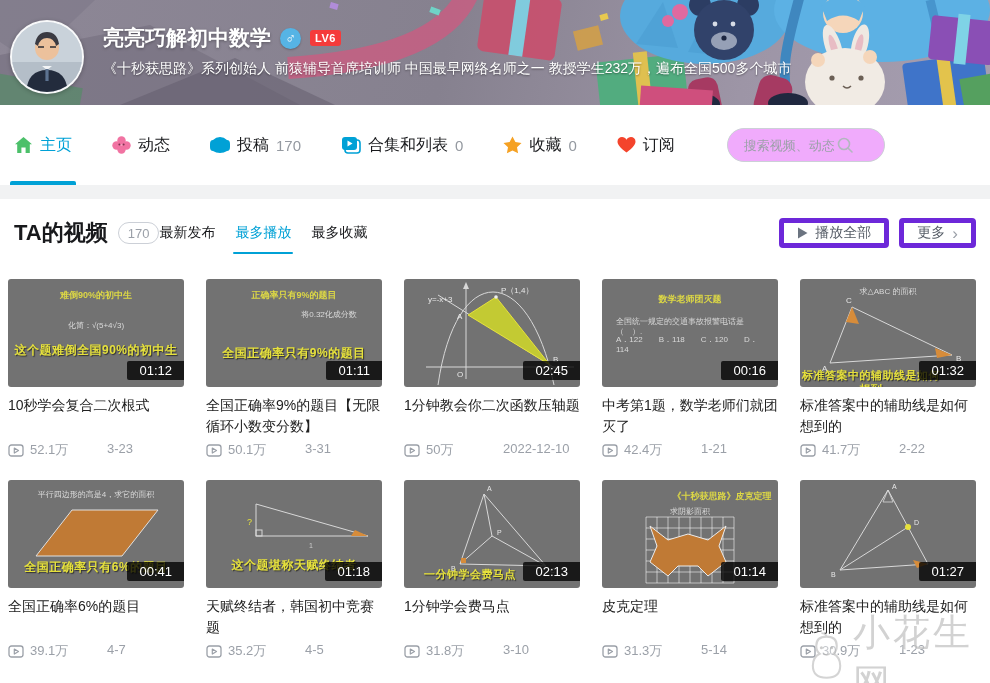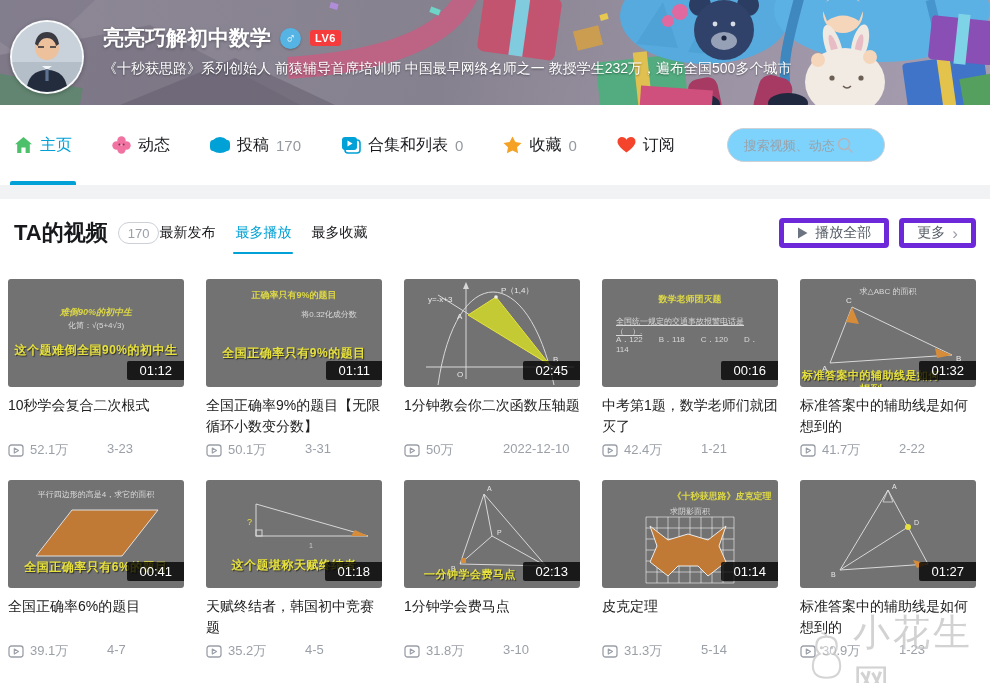--- a/index.html
+++ b/index.html
@@ -19,21 +19,21 @@
     display:flex;align-items:center;justify-content:center;box-shadow:0 1px 2px rgba(0,0,0,.25);}
   .lv{background:#f53b3b;color:#fff;font-size:11px;font-weight:800;padding:2px 5px;border-radius:3px;letter-spacing:.5px;}
   .udesc{position:absolute;left:103px;top:60px;font-size:14px;color:#fff;text-shadow:0 1px 2px rgba(0,0,0,.45);white-space:nowrap;z-index:3;}
   
   .navbar{display:flex;align-items:center;height:80px;background:#fff;padding-left:14px;position:relative;}
   .nav-item{display:flex;align-items:center;height:100%;margin-right:40px;font-size:16px;color:#18191c;position:relative;cursor:pointer;}
   .nav-item .nicon{margin-right:7px;display:flex;}
   .nav-item .count{color:#9499a0;margin-left:7px;font-size:15px;}
   .nav-item.active{color:#00a1d6;}
   .nav-item.active::after{content:'';position:absolute;left:-4px;right:-4px;bottom:0;height:4px;background:#00a1d6;border-radius:2px 2px 0 0;}
-  .searchbox{margin-left:12px;width:132px;height:32px;border:1px solid #ccd0d7;border-radius:17px;display:flex;align-items:center;padding:0 10px 0 14px;background:#7dd3fc;}
+  .searchbox{margin-left:12px;width:132px;height:32px;border:1px solid #ccd0d7;border-radius:17px;display:flex;align-items:center;padding:0 10px 0 14px;background:#f0abfc;}
   .searchbox input{border:none;outline:none;width:90px;font-size:13px;color:#61666d;background:transparent;font-family:inherit;}
   .searchbox input::placeholder{color:#9ba0a8;}
   .gray-strip{height:14px;background:#f1f2f3;}
   
   .sec-head{display:flex;align-items:center;padding:17px 14px 0 14px;height:34px;}
   .sec-title{font-size:22px;font-weight:bold;color:#18191c;}
   .sec-badge{margin-left:10px;height:20px;display:flex;align-items:center;padding:0 9px;border:1px solid #ccd0d7;border-radius:11px;color:#9ba0a8;font-size:13px;background:#fff;}
   .sorts{display:flex;gap:20px;}
   .sort{font-size:14px;color:#18191c;cursor:pointer;position:relative;padding:6px 0;}
   .sort.active{color:#00a1d6;}
@@ -243,21 +243,21 @@
       <span>更多</span>
       <span class="chev">›</span>
     </button>
   </div>
 </div>
 
 <div class="grid">
 
   <div class="card">
     <div class="thumb">
-      <div class="tt yel-s" style="top:28px;font-style:italic;">难倒90%的初中生</div>
+      <div class="tt yel-s" style="top:11px;">难倒90%的初中生</div>
       <div class="tt wht-s" style="top:42px;">化简：√(5+4√3)</div>
       <div class="tt banner-txt" style="top:64px;">这个题难倒全国90%的初中生</div>
       <span class="dur">01:12</span>
     </div>
     <div class="vtitle">10秒学会复合二次根式</div>
     <div class="stats">
       <span class="plays">
           <span style="display:flex;">
             <svg width="16" height="15" viewBox="0 0 16 15">
               <rect x="1" y="2" width="14" height="11" rx="2.5" fill="none" stroke="#9ba0a8" stroke-width="1.3"></rect>
@@ -321,21 +321,21 @@
           </span>
           <span>50万</span>
         </span>
       <span>2022-12-10</span>
     </div>
   </div>
 
   <div class="card">
     <div class="thumb">
       <div class="tt yel-s" style="top:15px;">数学老师团灭题</div>
-      <div class="tt wht-s" style="top:38px;padding:0 14px;width:148px;text-align:left;text-decoration:underline;">全国统一规定的交通事故报警电话是（　）.</div>
+      <div class="tt wht-s" style="top:38px;padding:0 14px;width:148px;text-align:left;">全国统一规定的交通事故报警电话是（　）.</div>
       <div class="tt wht-s" style="top:56px;padding:0 14px;width:148px;text-align:left;">A．122　　B．118　　C．120　　D．114</div>
       <span class="dur">00:16</span>
     </div>
     <div class="vtitle">中考第1题，数学老师们就团灭了</div>
     <div class="stats">
       <span class="plays">
           <span style="display:flex;">
             <svg width="16" height="15" viewBox="0 0 16 15">
               <rect x="1" y="2" width="14" height="11" rx="2.5" fill="none" stroke="#9ba0a8" stroke-width="1.3"></rect>
               <path d="M6.3,5 L10.5,7.5 L6.3,10 Z" fill="none" stroke="#9ba0a8" stroke-width="1.2" stroke-linejoin="round"></path>

